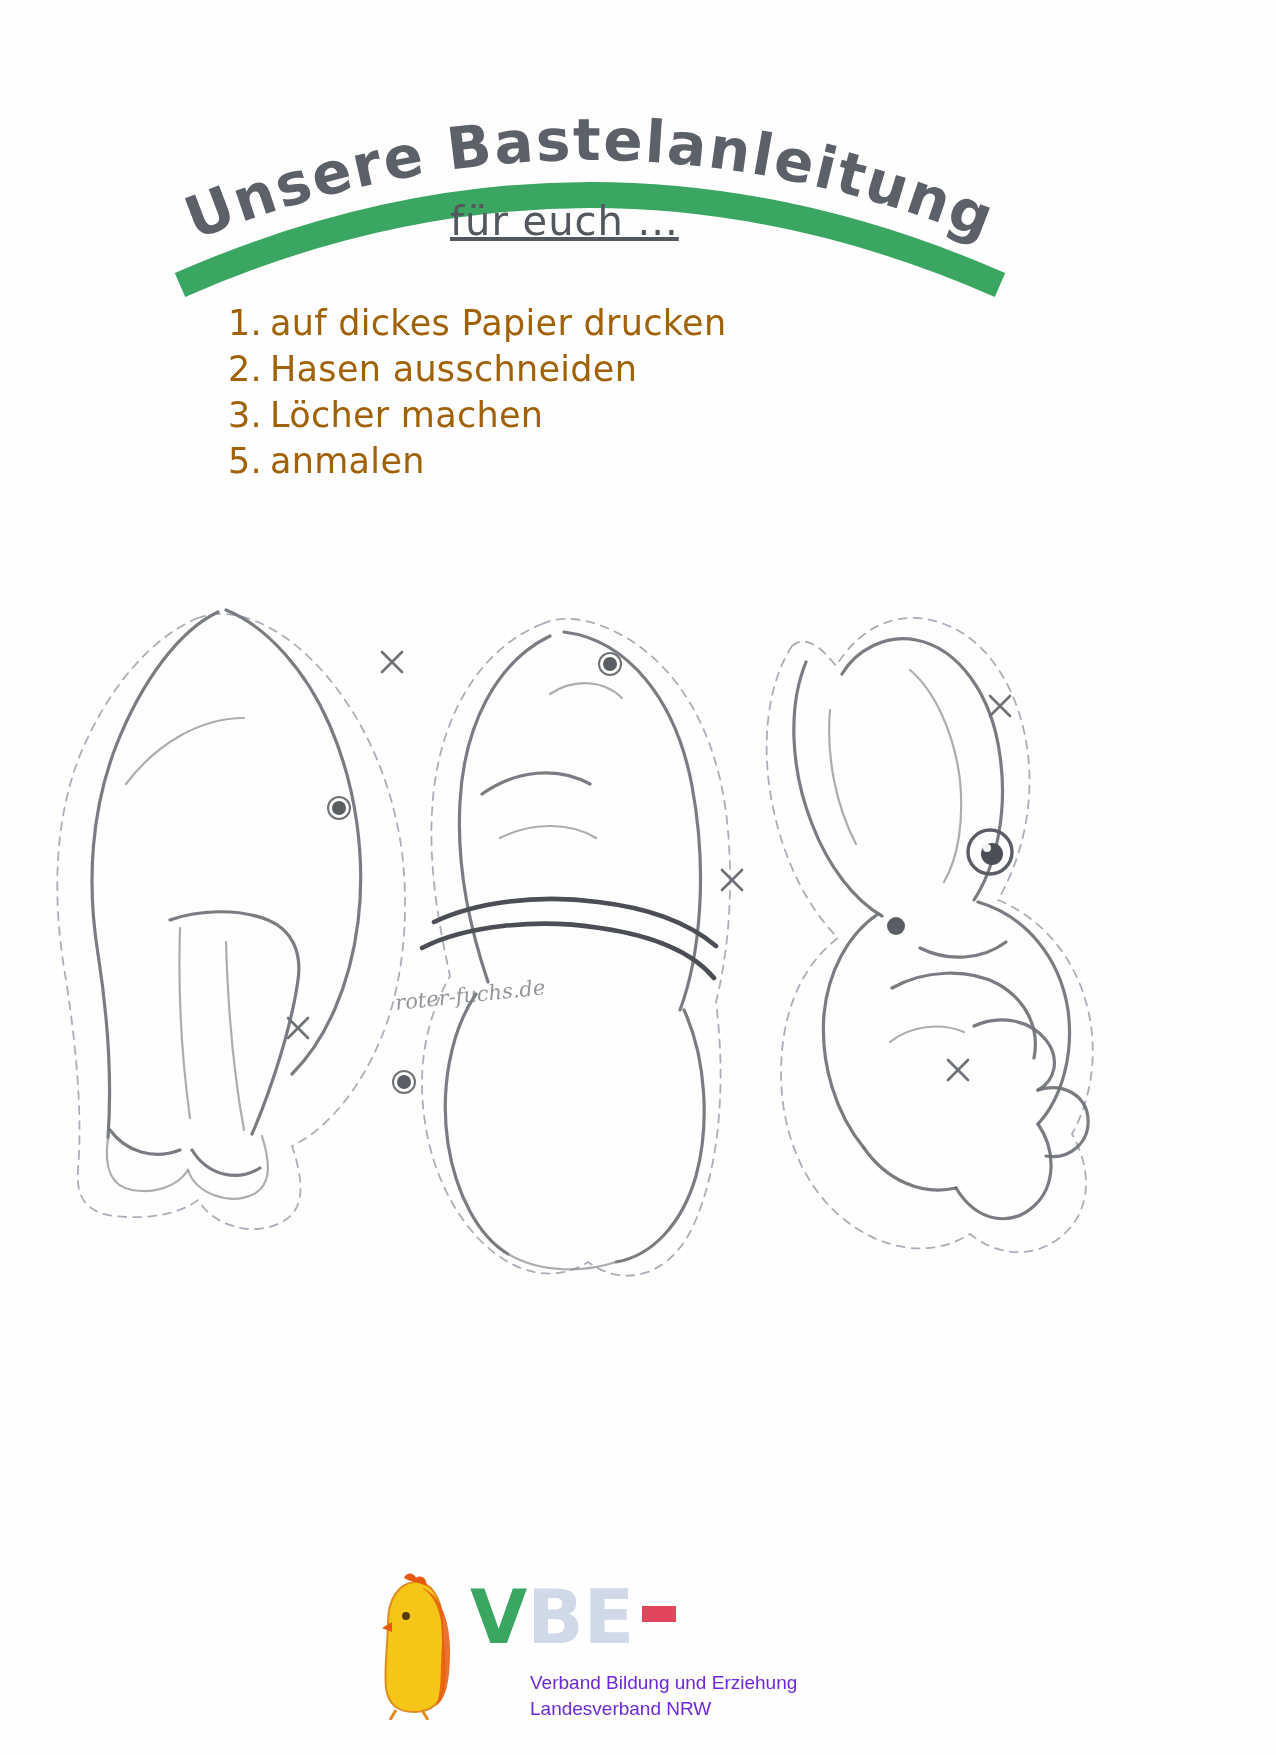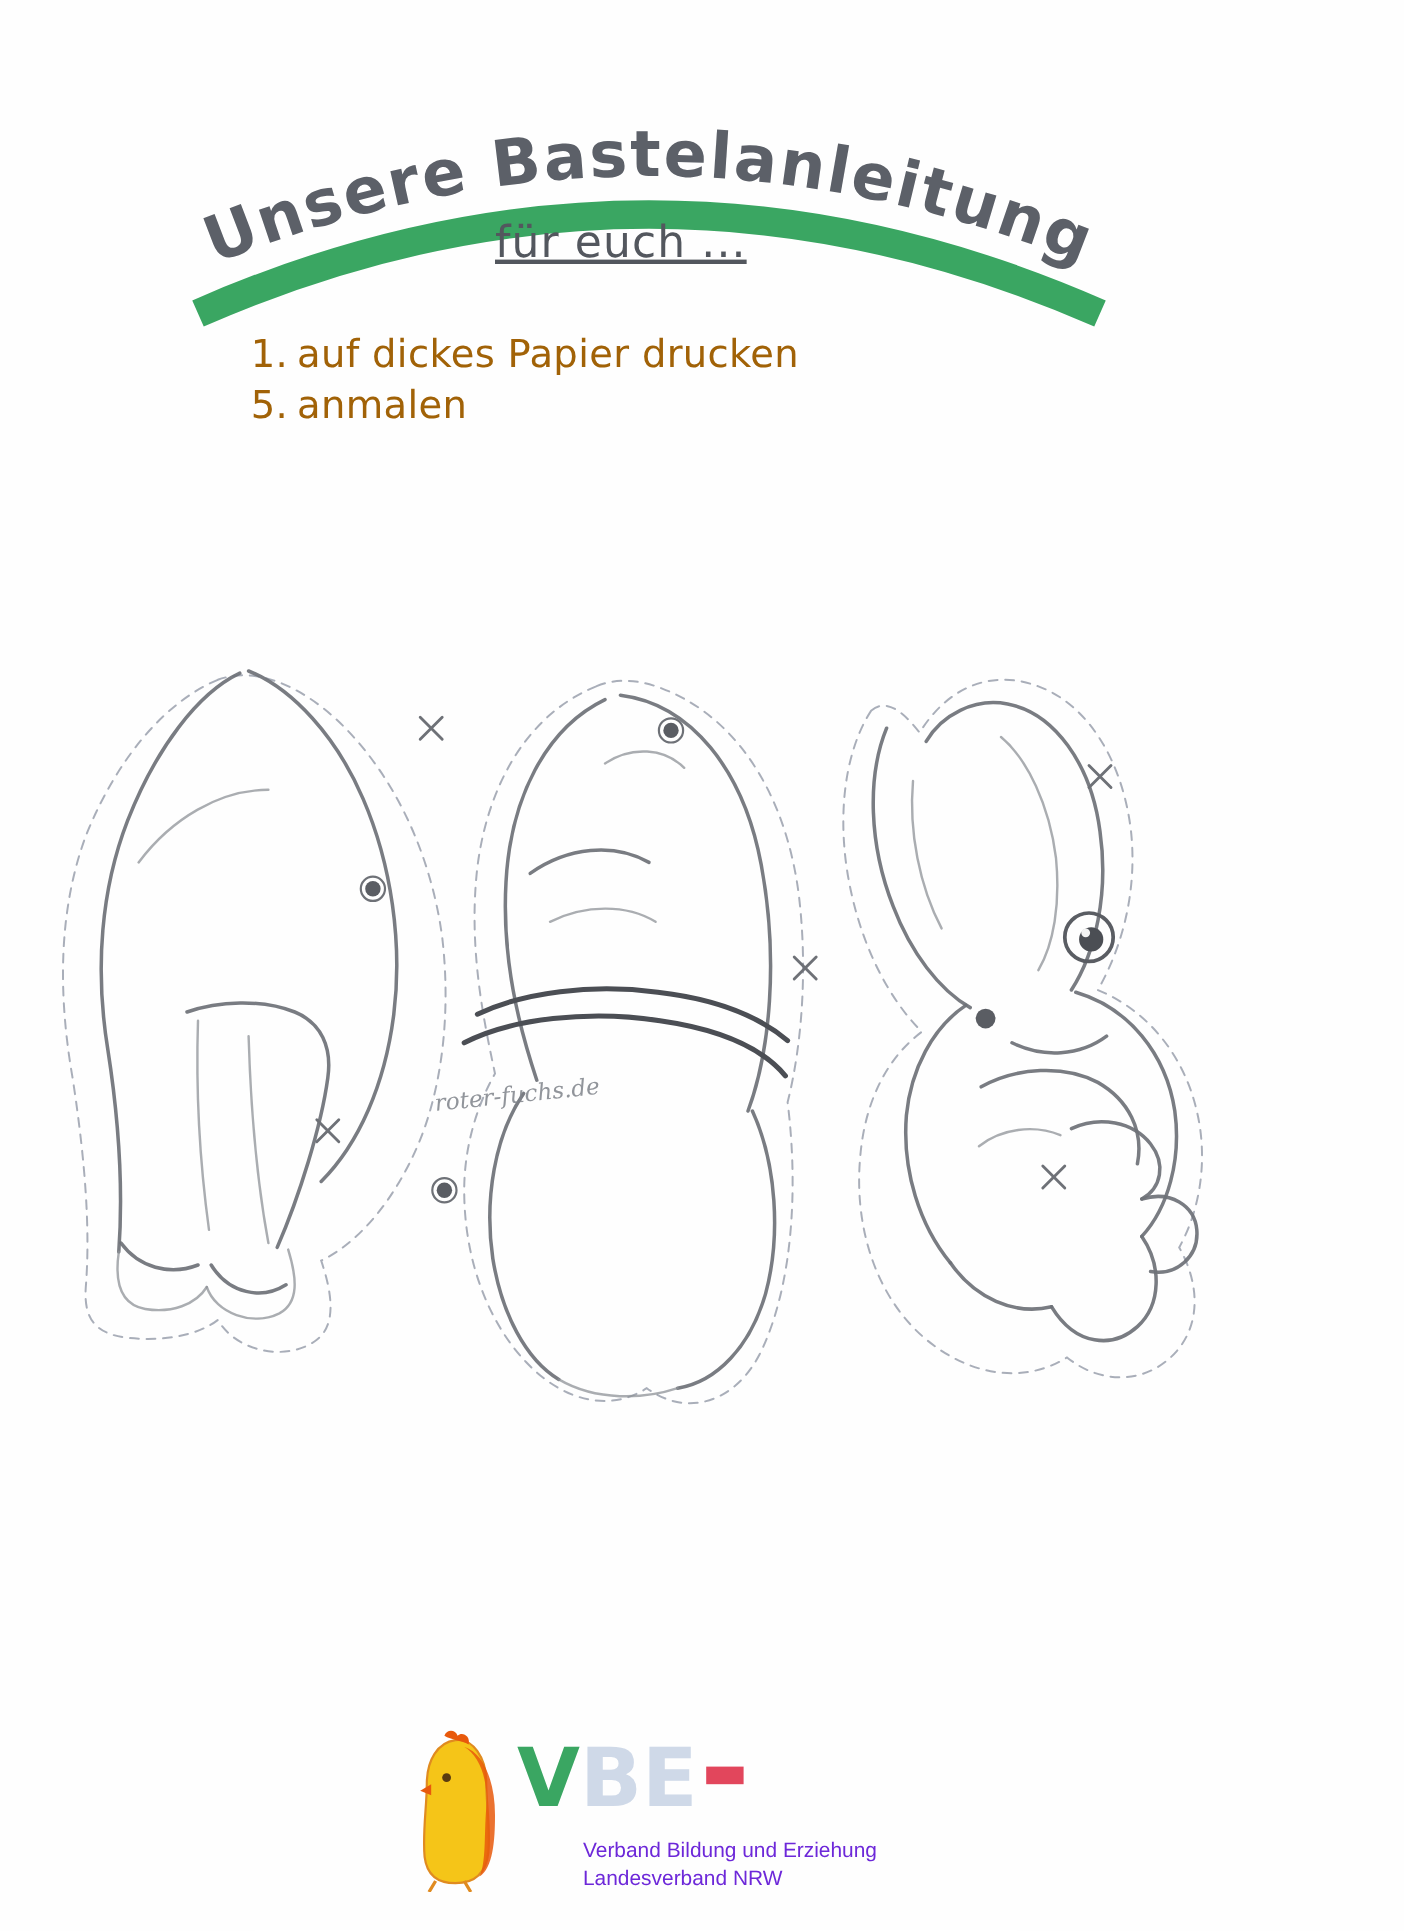--- a/index.html
+++ b/index.html
@@ -190,20 +190,26 @@
       <text class="arc-text">
         <textPath href="#arcPath" startOffset="50%" text-anchor="middle">Unsere Bastelanleitung</textPath>
       </text>
     </svg>
     <div class="subtitle">für euch ...</div>
   </div>
 
   <div class="steps">
     <div class="step">
       <span class="step-num">1.</span><span>auf dickes Papier drucken</span>
+    </div>
+    <div class="step">
+      <span class="step-num">2.</span><span>Hasen ausschneiden</span>
+    </div>
+    <div class="step">
+      <span class="step-num">3.</span><span>Löcher machen</span>
     </div>
     <div class="step">
       <span class="step-num">5.</span><span>anmalen</span>
     </div>
   </div>
 
   <div class="drawing">
     <svg viewBox="0 0 1120 740">
 
       <g>

